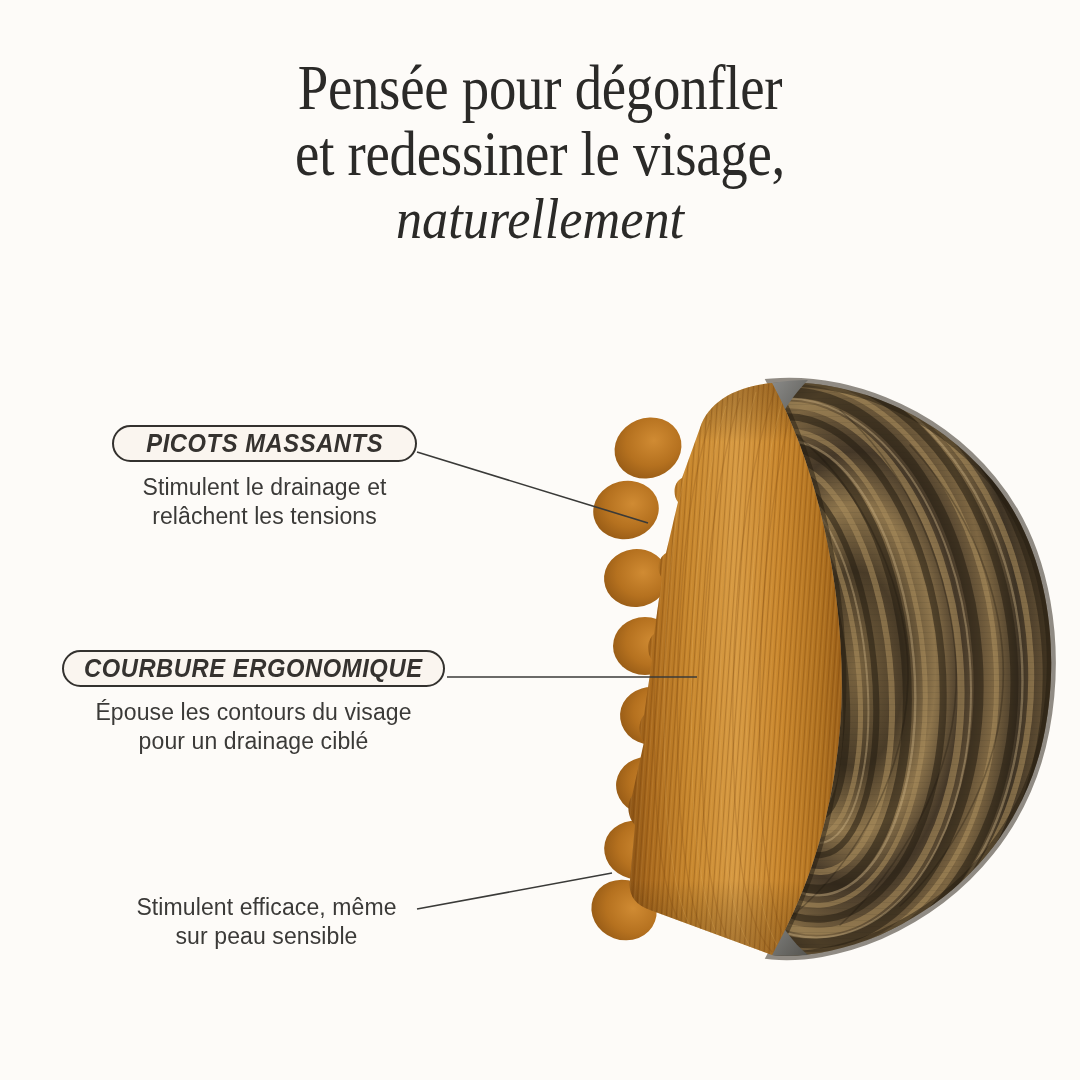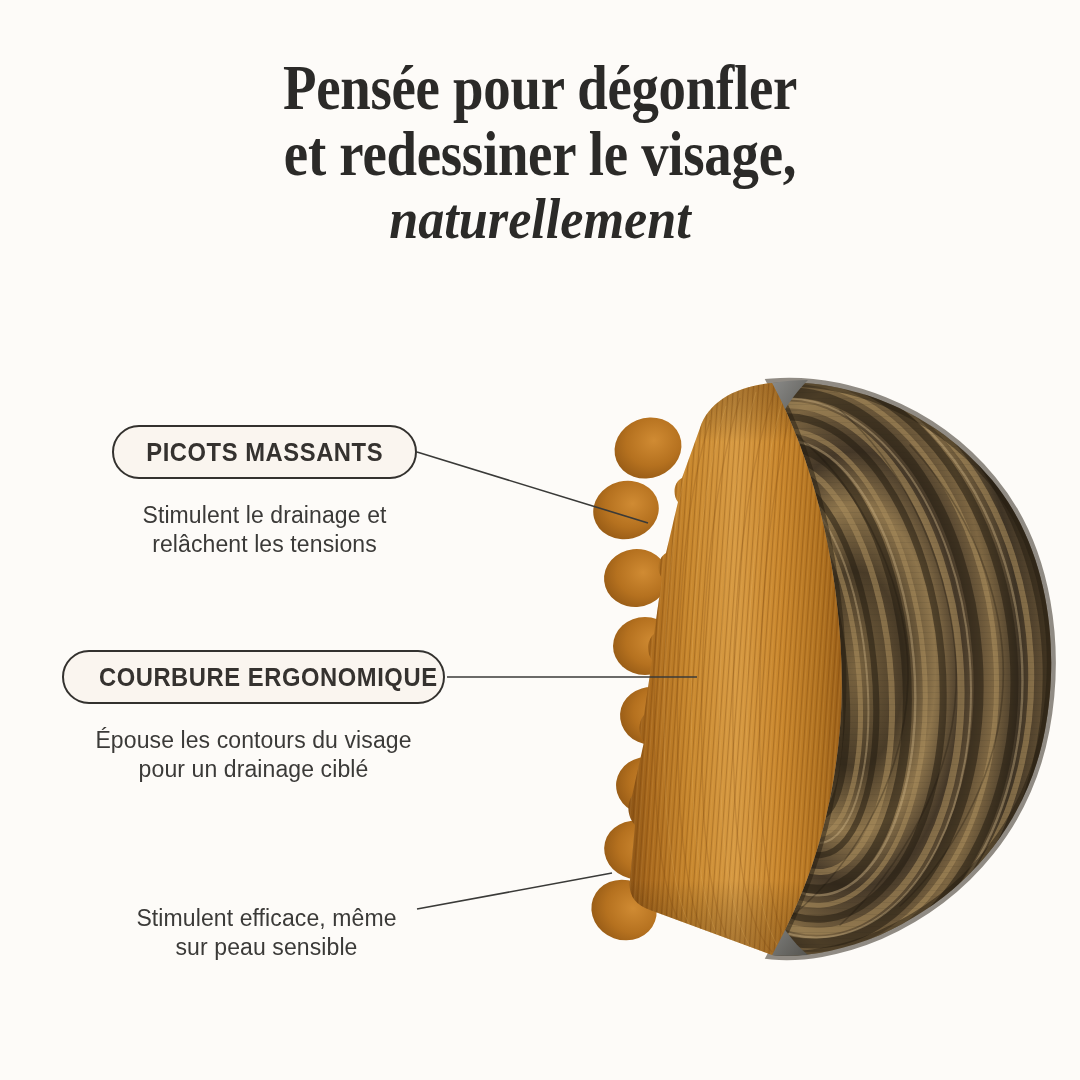--- a/index.html
+++ b/index.html
@@ -9,21 +9,21 @@
     font-family:"Liberation Sans",sans-serif;
   }
   #stage{position:relative;width:1080px;height:1080px;background:#fdfbf8;}
 
   
   #headline{
     position:absolute;left:0;top:56px;width:1080px;
     text-align:center;
     color:#2b2a28;
     font-family:"Liberation Serif",serif;
-    font-weight:700;
+    font-weight:400;
     font-size:63px;
     line-height:1.04;
     letter-spacing:-0.3px;
   }
   #headline .ln{display:block;transform:scaleX(.87);transform-origin:50% 50%;}
   #headline .ital{
     font-style:italic;
     font-size:58px;
     letter-spacing:0px;
     display:block;
@@ -39,35 +39,36 @@
   
   #connectors{position:absolute;left:0;top:0;width:1080px;height:1080px;pointer-events:none;}
 
   
   .callout{position:absolute;}
   .pill{
     box-sizing:border-box;
     background:#faf5ef;
     border:2px solid #33312e;
     border-radius:999px;
-    height:54px;
-    display:flex;align-items:center;justify-content:flex-start;
+    height:37px;
+    display:flex;align-items:center;justify-content:center;
     padding:0 26px;
+    font-style:italic;
   }
   .pill-label{
     font-family:"Liberation Sans",sans-serif;
     font-weight:700;
     font-size:25px;
     letter-spacing:0.6px;
     color:#35322f;
     white-space:nowrap;
     transform:scaleX(.95);
   }
   .desc{
-    margin-top:22px;
+    margin-top:11px;
     text-align:center;
     color:#3b3a38;
     font-family:"Liberation Sans",sans-serif;
     font-weight:400;
     font-size:23px;
     line-height:1.28;
     white-space:pre-line;
     letter-spacing:0.1px;
   }
 

